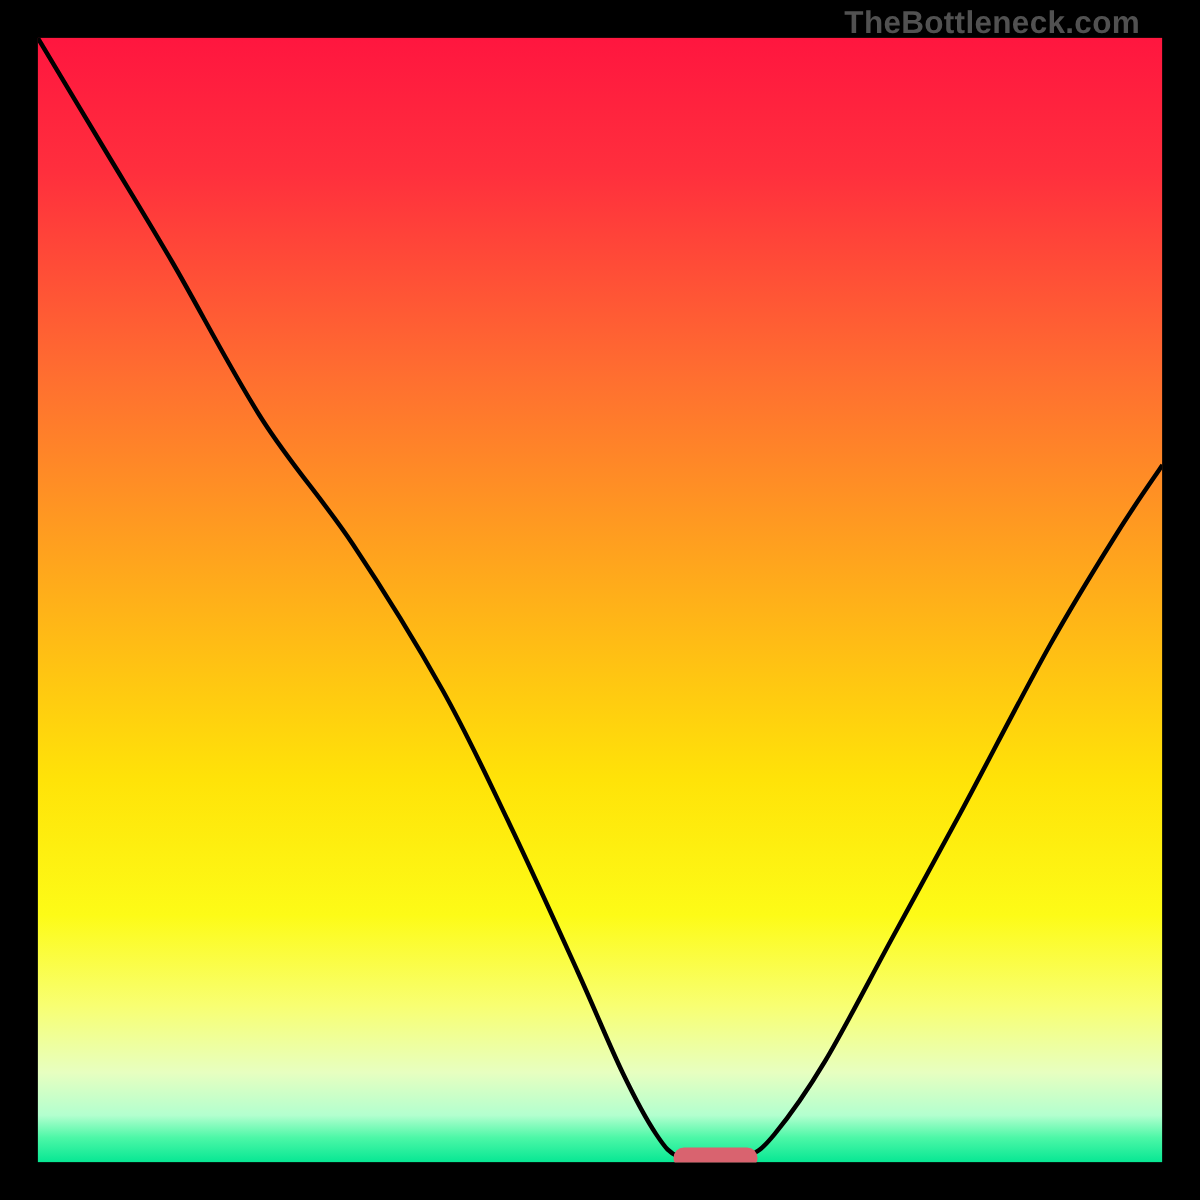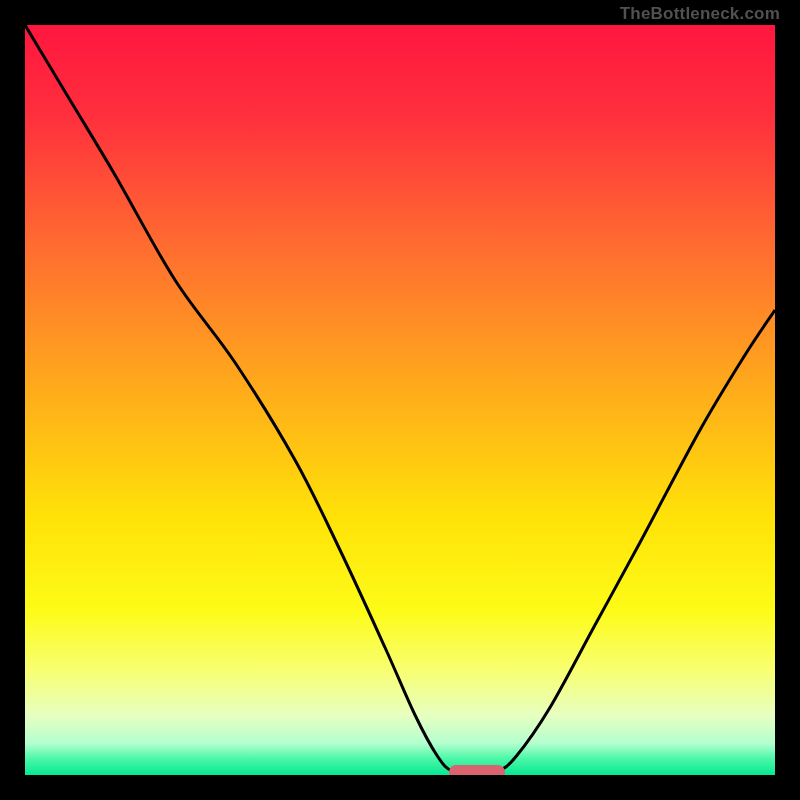--- a/index.html
+++ b/index.html
@@ -29,23 +29,23 @@
   .gradient {
     position: absolute;
     left: 0;
     top: 0;
     width: 100%;
     height: 100%;
   }
   .watermark {
     position: absolute;
     top: 4px;
-    right: 20px;
+    right: 40px;
     font-family: Arial, Helvetica, sans-serif;
-    font-size: 17px;
+    font-size: 21px;
     font-weight: bold;
     color: #515151;
     letter-spacing: 0.2px;
   }
   svg.curve {
     position: absolute;
     left: 0;
     top: 0;
     width: 100%;
     height: 100%;

